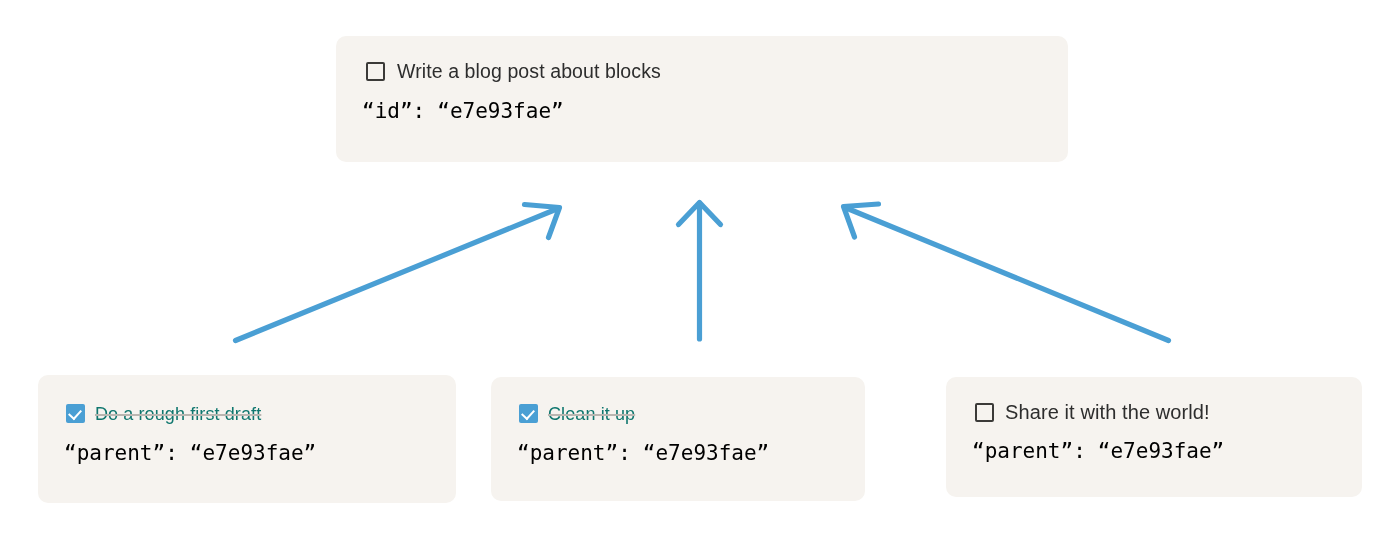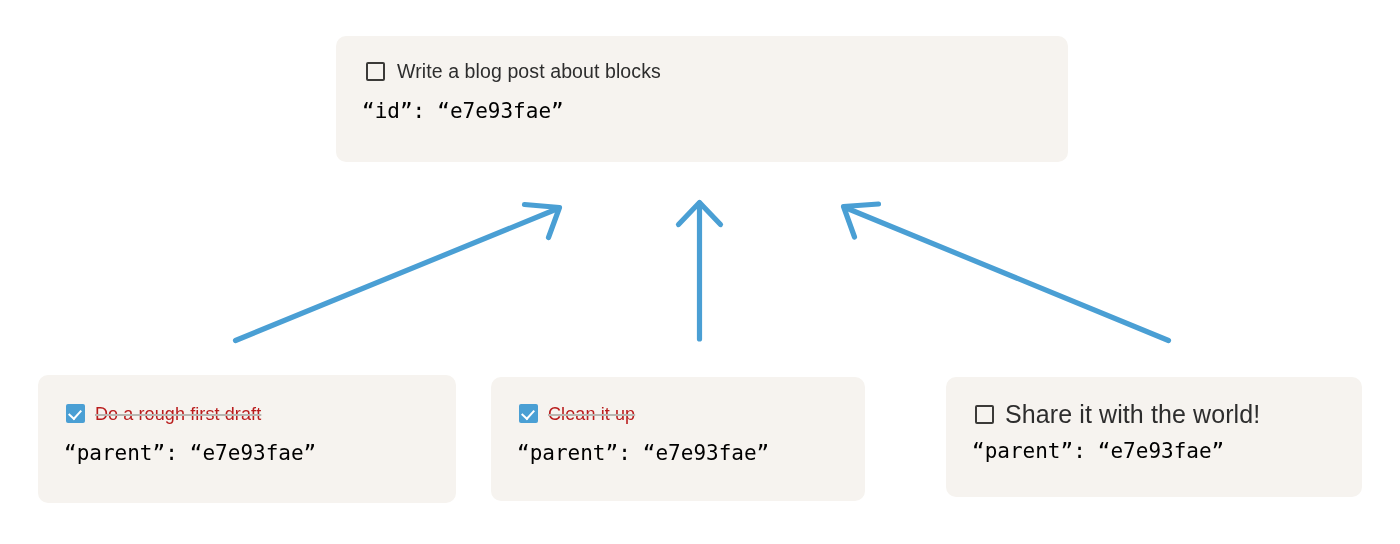--- a/index.html
+++ b/index.html
@@ -67,21 +67,21 @@
   
   .task-label {
     margin-left: 12px;
     font-size: 19.5px;
     line-height: 1;
     color: #2d2d2d;
     white-space: nowrap;
     letter-spacing: 0.1px;
   }
   .task-label.done {
-    color: #b91c1c;
+    color: #0f766e;
     text-decoration: line-through;
     text-decoration-color: #b9b6b1;
     text-decoration-thickness: 1.6px;
   }
 
   
   .json {
     font-family: "DejaVu Sans Mono", monospace;
     font-size: 21px;
     line-height: 1;
@@ -153,21 +153,21 @@
     <div class="card-row json-row" style="left:26px; top:66px;">
       <span class="json k">“parent”</span>
       <span class="json c">:</span>
       <span class="json v" style="margin-left:12px;">“e7e93fae”</span>
     </div>
   </div>
 
   <div class="card" style="left:946px; top:377px; width:416px; height:120px;">
     <div class="card-row task-row" style="left:29px; top:25px;">
       <span class="cb unchecked"></span>
-      <span class="task-label" style="margin-left:11px; font-size:25px;">Share it with the world!</span>
+      <span class="task-label" style="margin-left:11px; font-size:20px;">Share it with the world!</span>
     </div>
     <div class="card-row json-row" style="left:26px; top:64px;">
       <span class="json k">“parent”</span>
       <span class="json c">:</span>
       <span class="json v" style="margin-left:12px;">“e7e93fae”</span>
     </div>
   </div>
 
 </div>
 

